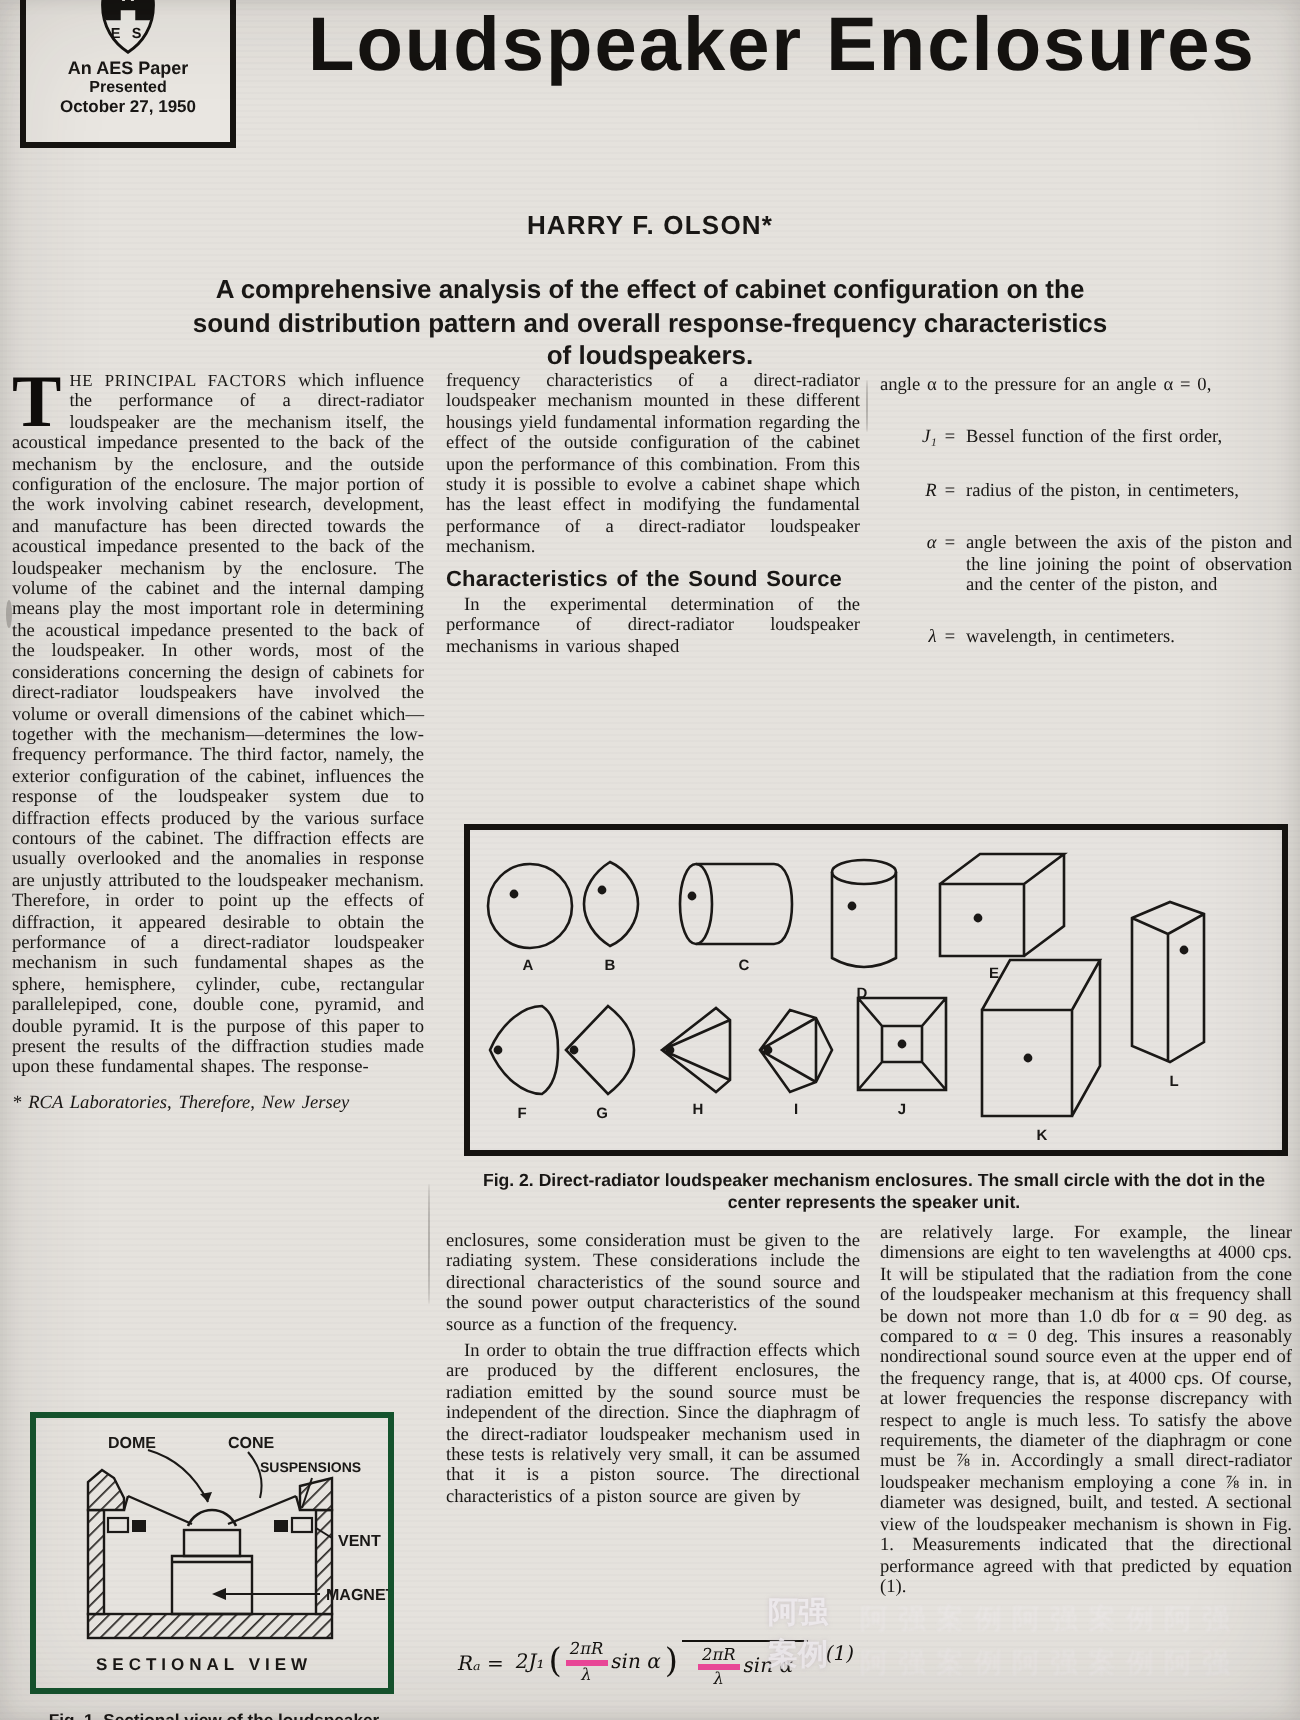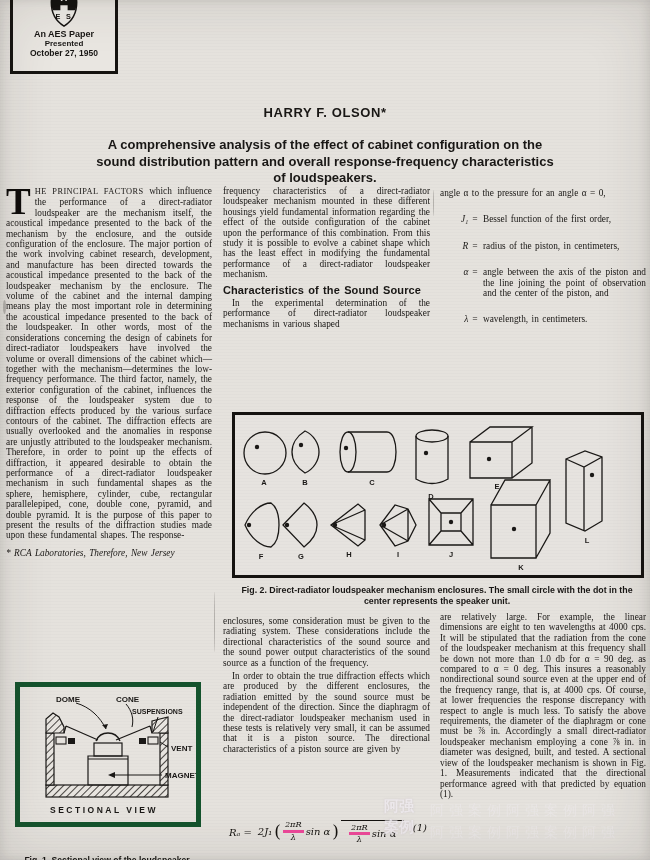--- a/index.html
+++ b/index.html
@@ -57,21 +57,21 @@
   .p-gap { margin-top:3px; }
 
   
   .fig2 { position:absolute; left:232px; top:412px; width:406px; height:160px; border:3px solid #151310; background:rgba(255,255,255,0.06); }
   .fig2-caption { position:absolute; left:228px; top:585px; width:418px; text-align:center; font-weight:bold; font-size:8.8px; line-height:11px; }
   .figline { stroke:#1a1816; stroke-width:1.3; fill:none; }
   .figdot  { fill:#1a1816; stroke:none; }
   .figlabel { font-family:"Liberation Sans","DejaVu Sans",sans-serif; font-weight:bold; font-size:7.5px; fill:#1a1816; text-anchor:middle; }
 
   
-  .fig1 { position:absolute; left:15px; top:682px; width:176px; height:135px; border:5px solid #14532d; background:rgba(255,255,255,0.05); }
+  .fig1 { position:absolute; left:15px; top:706px; width:176px; height:135px; border:3px solid #14532d; background:rgba(255,255,255,0.05); }
   .fig1 text { font-family:"Liberation Sans","DejaVu Sans",sans-serif; font-weight:bold; fill:#1a1816; }
   .fig1-caption { position:absolute; left:2px; top:855px; width:210px; text-align:center; font-weight:bold; font-size:8.6px; line-height:10px; }
 
   
   .equation {
     position:absolute; left:229px; top:804px; width:200px; height:56px;
     font-family:"DejaVu Serif","Liberation Serif",serif; font-style:italic; font-size:10px; color:#14120f;
     display:flex; align-items:center; gap:4px;
   }
   .bigfrac { display:inline-flex; flex-direction:row; align-items:center; }
@@ -105,20 +105,21 @@
     <path d="M17,1 C26,1 31,9 31,17 C31,20 30.4,23 29.3,25.5 L21,25.5 L21,20 L13,20 L13,25.5 L4.7,25.5 C3.6,23 3,20 3,17 C3,9 8,1 17,1 Z" fill="#141210"></path>
     <text x="17" y="15" font-size="11" font-weight="bold" fill="#f2f0ec" text-anchor="middle" font-family="Liberation Sans, sans-serif">H</text>
     <text x="17" y="35" font-size="8" font-weight="bold" fill="#141210" text-anchor="middle" letter-spacing="2" font-family="Liberation Sans, sans-serif">E S</text>
   </svg>
   <div class="badge-l1">An AES Paper</div>
   <div class="badge-l2">Presented</div>
   <div class="badge-l3">October 27, 1950</div>
 </div>
 
 <div class="title-wrap sans">
+  <div class="title-l2">Loudspeaker Enclosures</div>
 </div>
 <div class="author sans">HARRY F. OLSON*</div>
 <div class="abstract">
   <div class="sans">A comprehensive analysis of the effect of cabinet configuration on the sound distribution pattern and overall response-frequency characteristics of loudspeakers.</div>
 </div>
 
 <div class="col-left bodytext">
   <div>
     <span class="dropcap">T</span><span class="leadcaps">HE PRINCIPAL FACTORS</span><span> which influence the performance of a direct-radiator loudspeaker are the mechanism itself, the acoustical impedance presented to the back of the mechanism by the enclosure, and the outside configuration of the enclosure. The major portion of the work involving cabinet research, development, and manufacture has been directed towards the acoustical impedance presented to the back of the loudspeaker mechanism by the enclosure. The volume of the cabinet and the internal damping means play the most important role in determining the acoustical impedance presented to the back of the loudspeaker. In other words, most of the considerations concerning the design of cabinets for direct-radiator loudspeakers have involved the volume or overall dimensions of the cabinet which—together with the mechanism—determines the low-frequency performance. The third factor, namely, the exterior configuration of the cabinet, influences the response of the loudspeaker system due to diffraction effects produced by the various surface contours of the cabinet. The diffraction effects are usually overlooked and the anomalies in response are unjustly attributed to the loudspeaker mechanism. Therefore, in order to point up the effects of diffraction, it appeared desirable to obtain the performance of a direct-radiator loudspeaker mechanism in such fundamental shapes as the sphere, hemisphere, cylinder, cube, rectangular parallelepiped, cone, double cone, pyramid, and double pyramid. It is the purpose of this paper to present the results of the diffraction studies made upon these fundamental shapes. The response-</span>
   </div>

